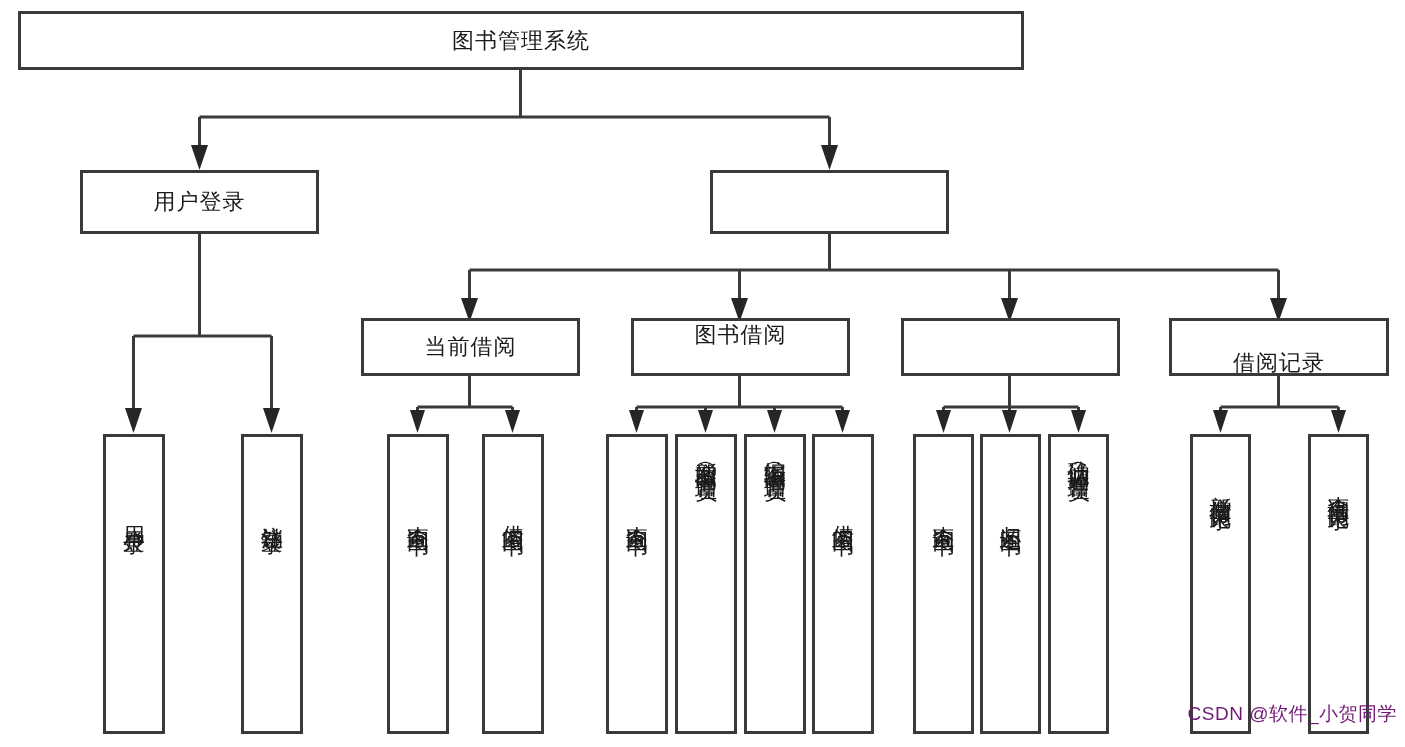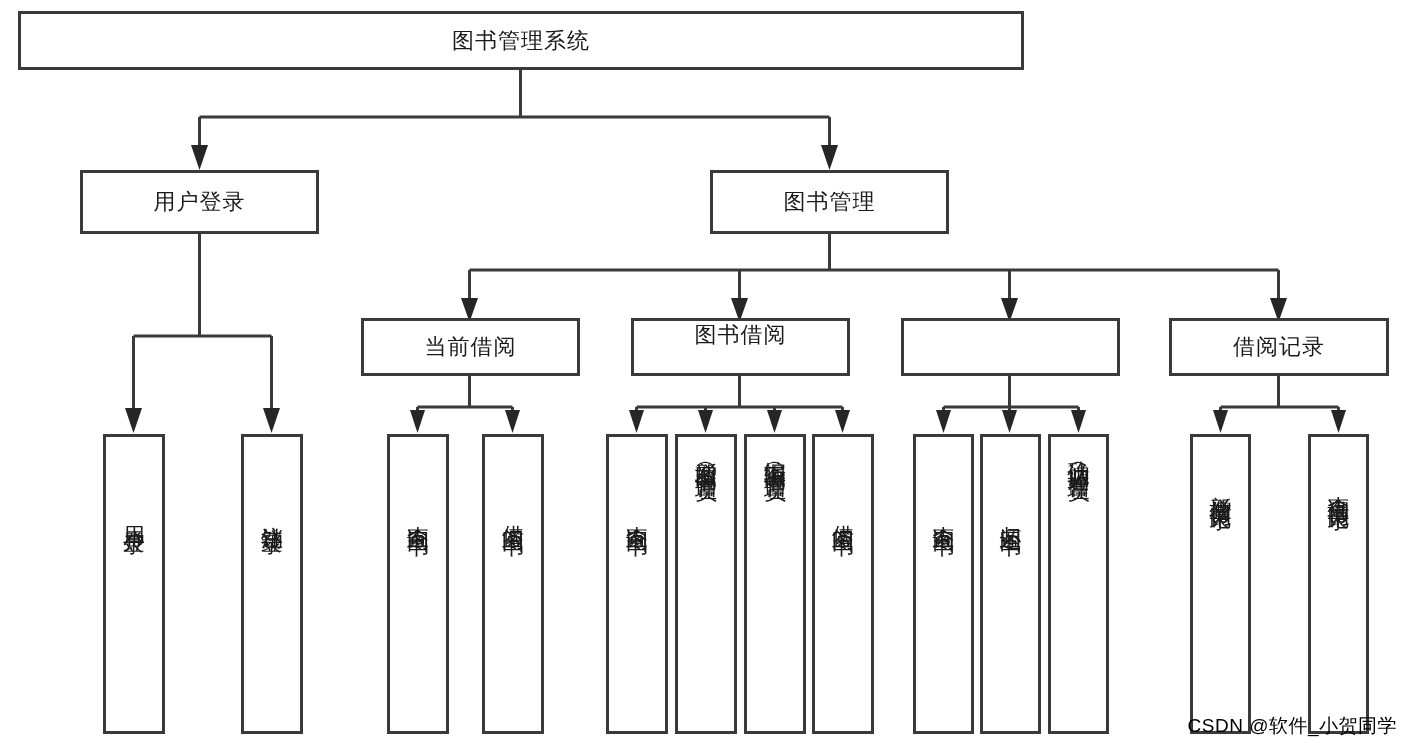--- a/index.html
+++ b/index.html
@@ -65,24 +65,24 @@
   .hlabel-text {
     font-family: Liberation Mono, monospace;
     font-size: 22px;
     color: #1a1a1a;
     letter-spacing: 1px;
     white-space: nowrap;
   }
   #watermark {
     position: absolute;
     right: 8px;
-    bottom: 8px;
+    bottom: 20px;
     font-family: "Liberation Sans", "DejaVu Sans", sans-serif;
     font-size: 19px;
-    color: #000000;
+    color: #701a75;
     letter-spacing: 0.5px;
     white-space: nowrap;
     pointer-events: none;
   }
 </style>
 </head>
 <body>
 
 <div id="diagram-root">
 
@@ -190,31 +190,28 @@
     </g>
   </svg>
 
   <div class="hlabel-wrap" style="left:20px; top:13px; width:1002px; height:55px;">
     <span class="hlabel-text">图书管理系统</span>
   </div>
 
   <div class="hlabel-wrap" style="left:82px; top:172px; width:235px; height:60px;">
     <span class="hlabel-text">用户登录</span>
   </div>
-  <div class="hlabel-wrap" style="left:712px; top:172px; width:235px; height:60px;">
-    <span class="hlabel-text">图书管理</span>
-  </div>
 
   <div class="hlabel-wrap" style="left:363px; top:320px; width:215px; height:54px;">
     <span class="hlabel-text">当前借阅</span>
   </div>
   <div class="hlabel-wrap" style="left:633px; top:308px; width:215px; height:54px;">
     <span class="hlabel-text">图书借阅</span>
   </div>
-  <div class="hlabel-wrap" style="left:1171px; top:320px; width:216px; height:54px;">
+  <div class="hlabel-wrap" style="left:1171px; top:336px; width:216px; height:54px;">
     <span class="hlabel-text">借阅记录</span>
   </div>
 
   <div class="vlabel-wrap" style="left:105px; top:508px; width:58px; height:225px;">
     <span class="vlabel-text">用户登录</span>
   </div>
   <div class="vlabel-wrap" style="left:243px; top:508px; width:58px; height:225px;">
     <span class="vlabel-text">注销登录</span>
   </div>
 

